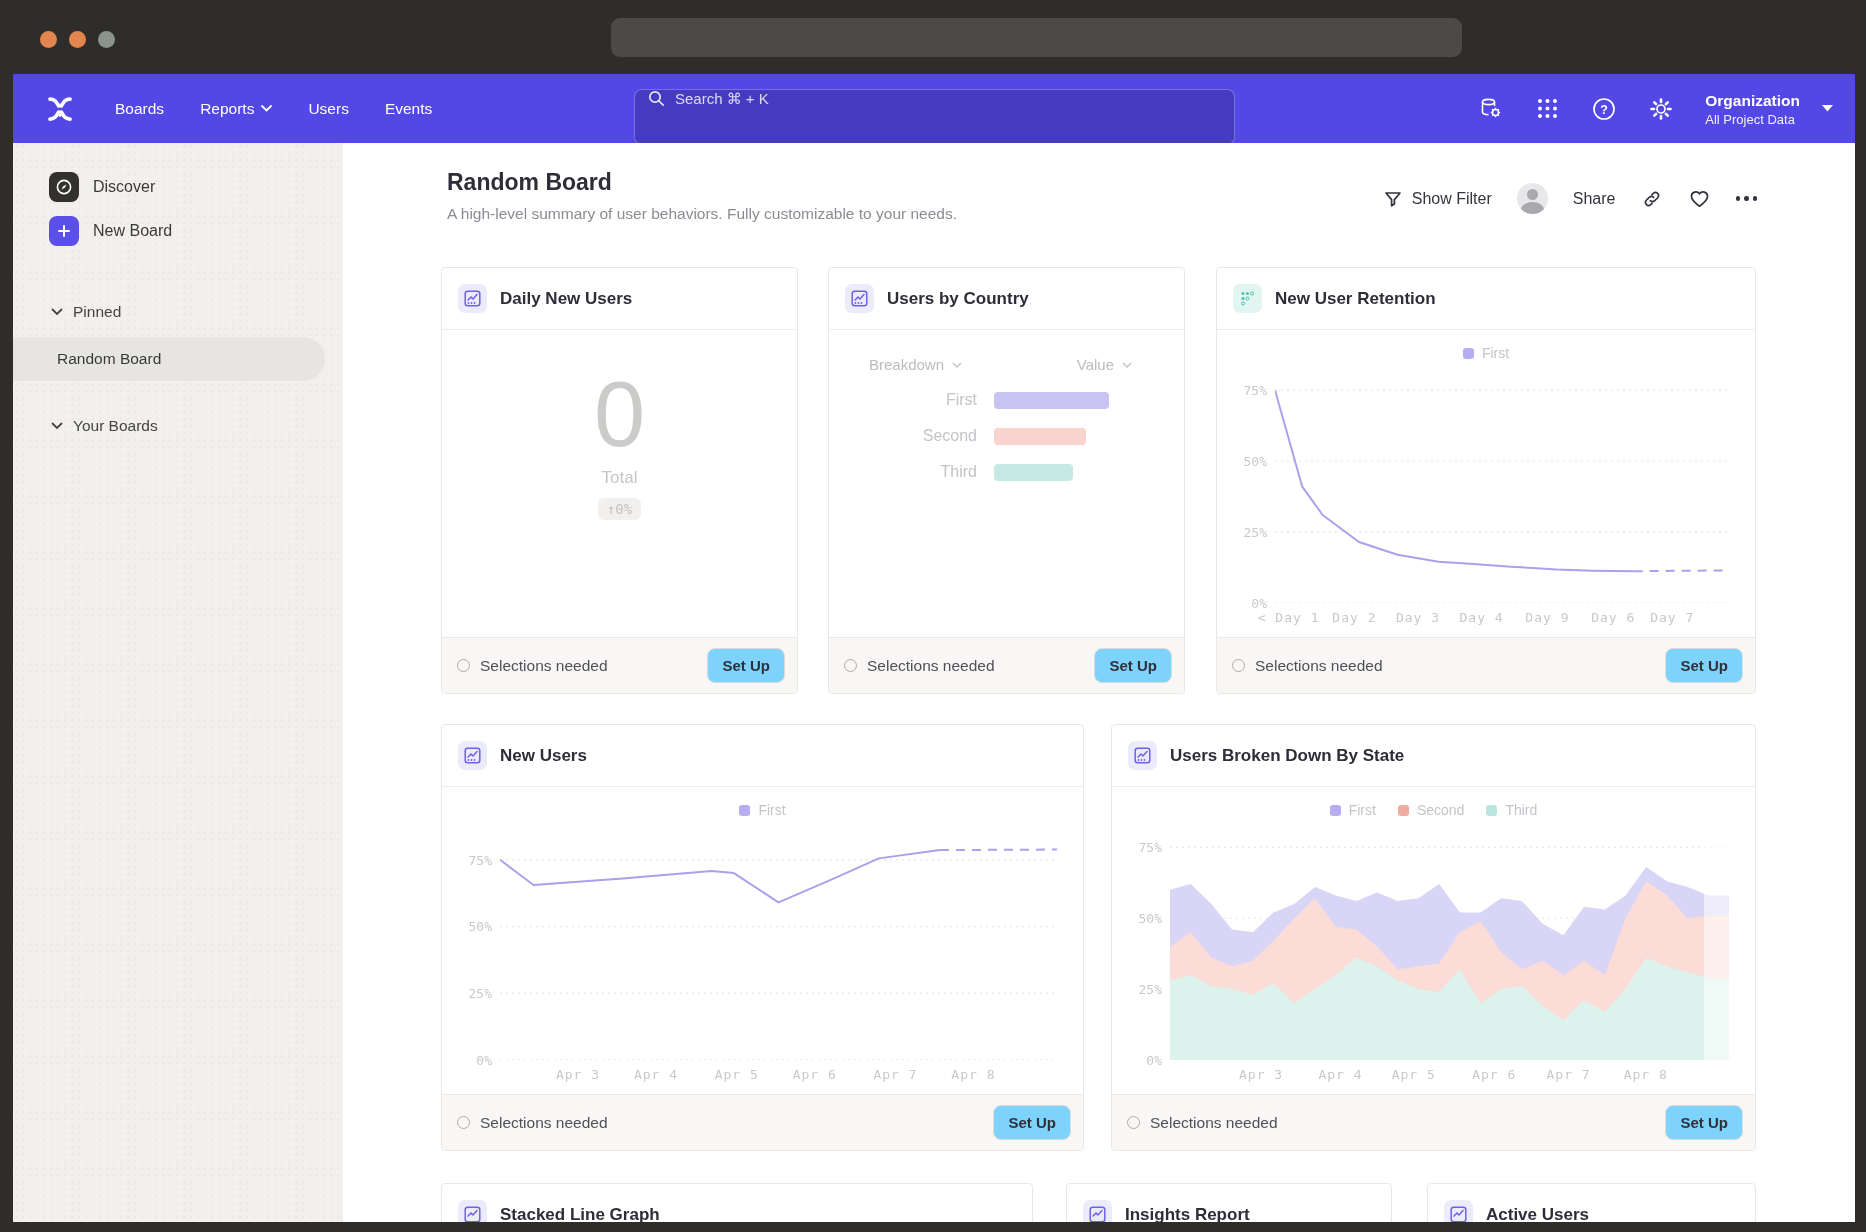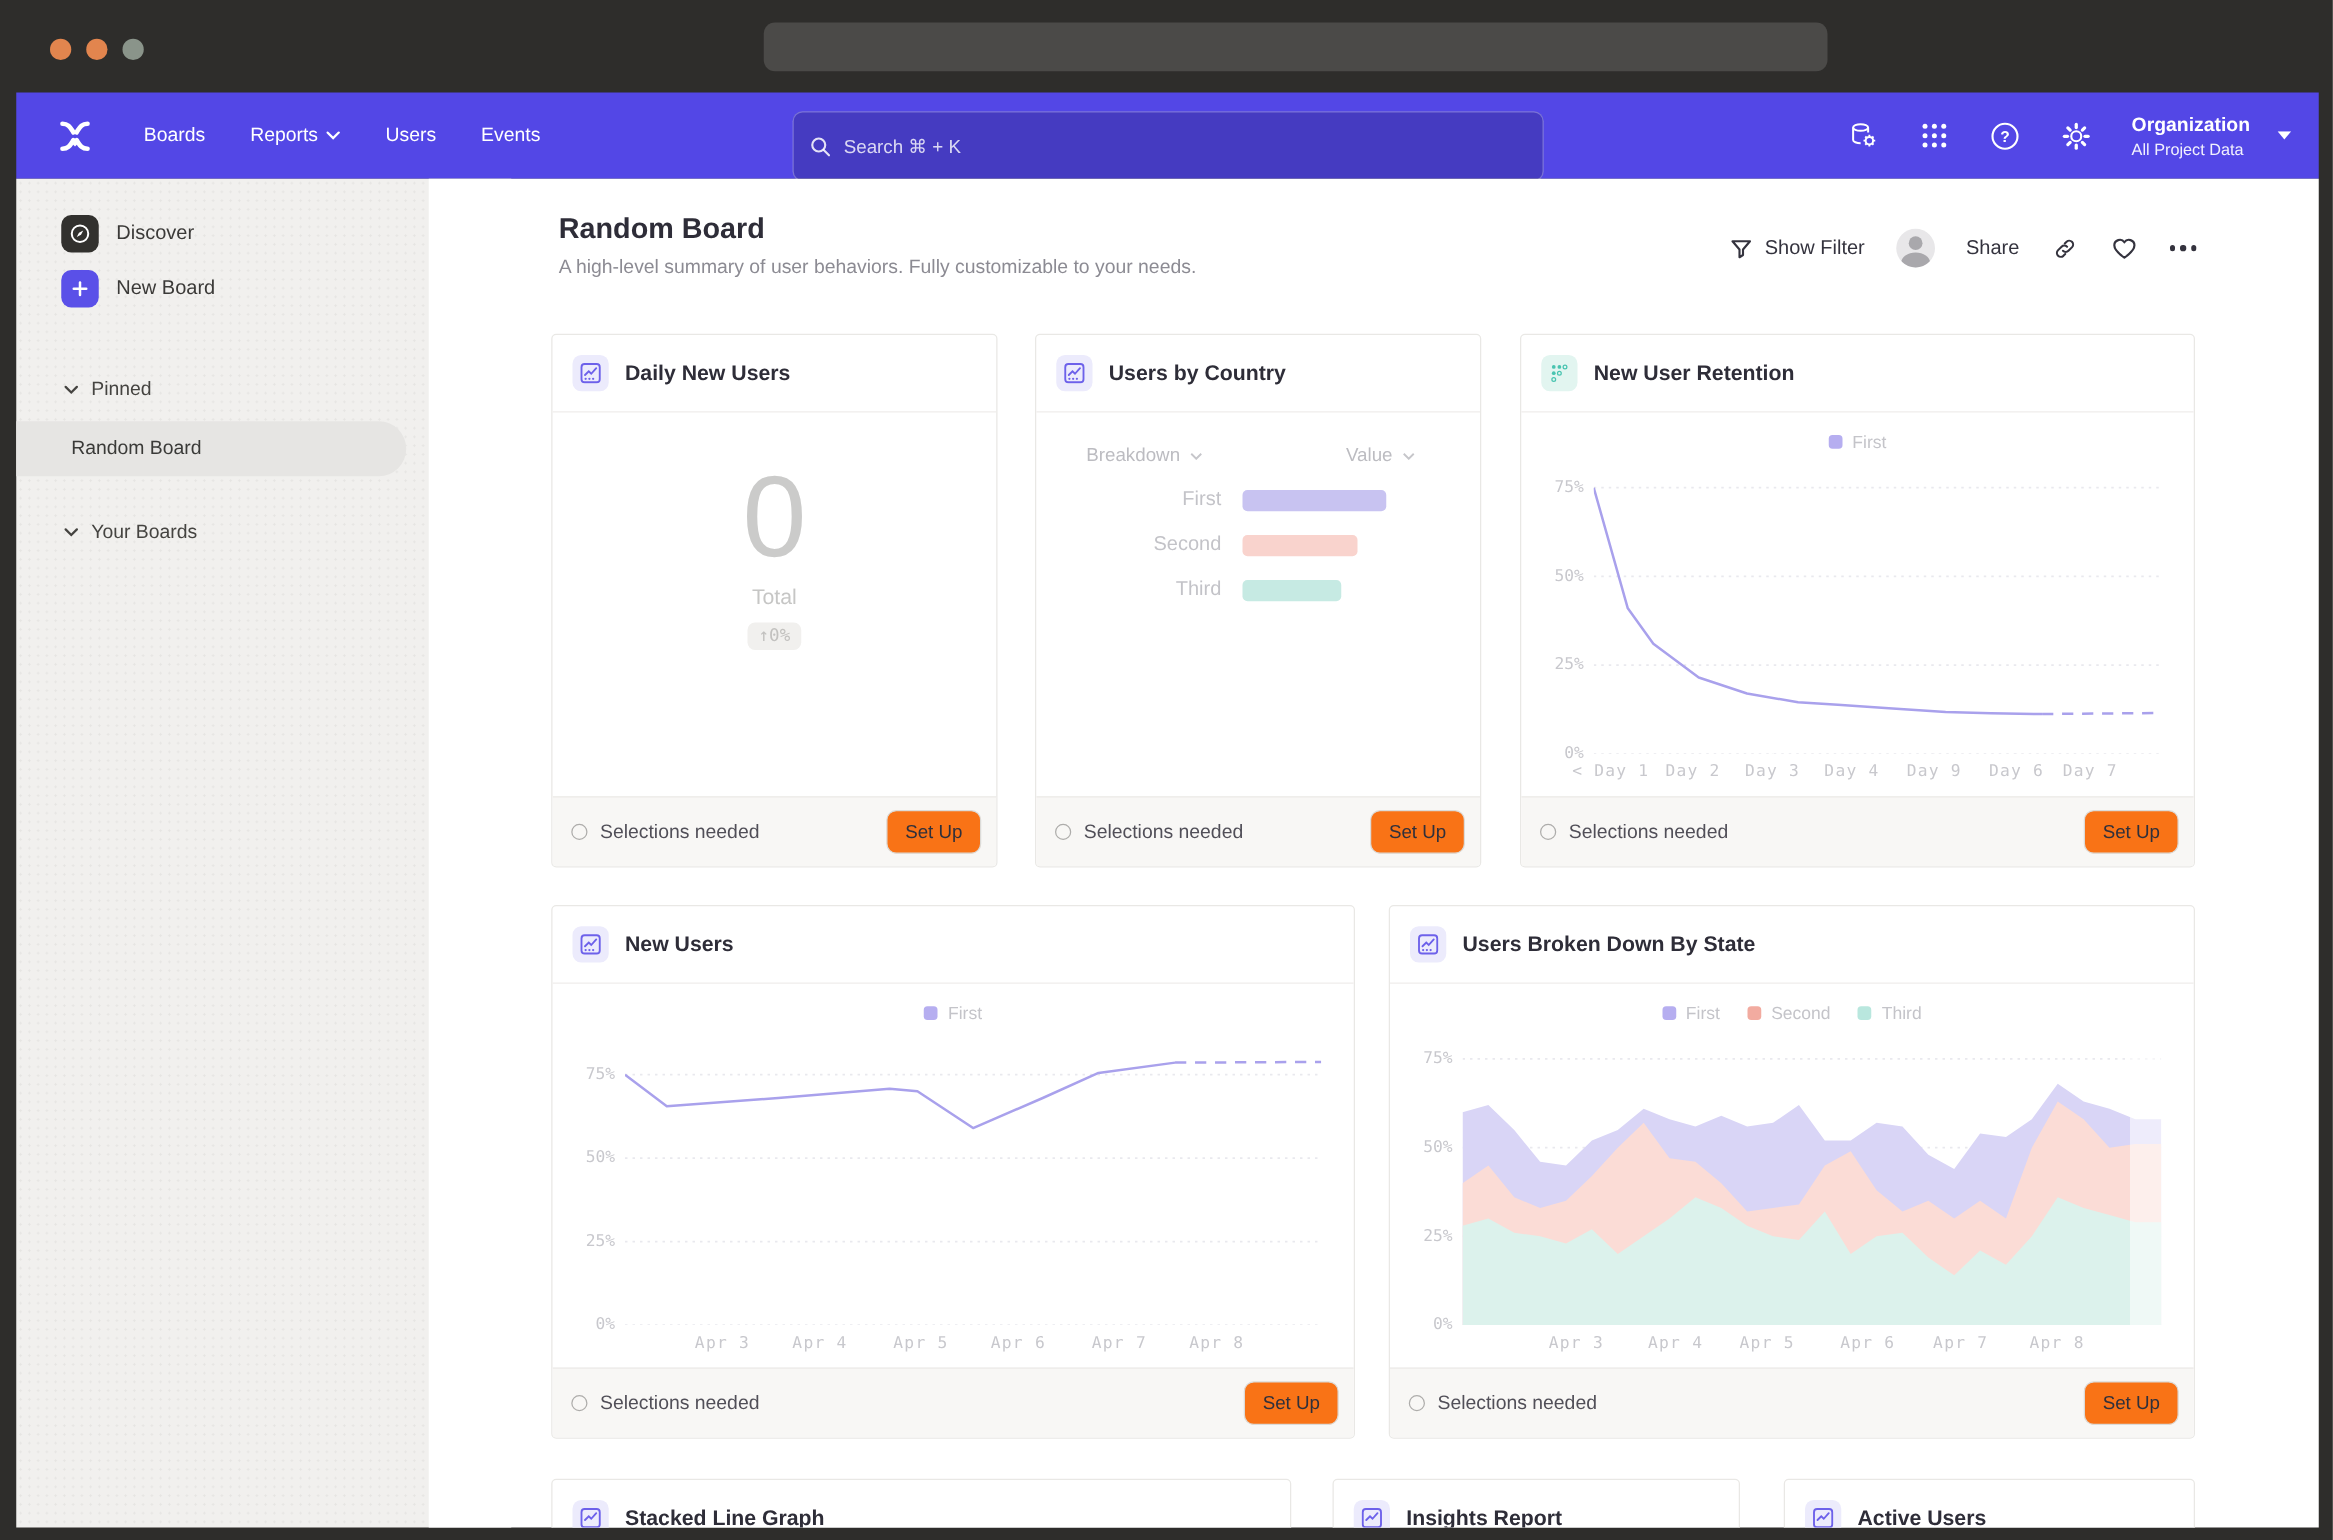--- a/index.html
+++ b/index.html
@@ -16,21 +16,21 @@
 
   
   .navbar { position:absolute; left:13px; top:74px; width:1842px; height:69px;
     background:#5347e6; display:flex; align-items:center; }
   .logo { margin-left:32px; width:30px; height:30px; flex:0 0 auto; }
   .nav-items { display:flex; margin-left:26px; gap:8px; }
   .nav-item { color:#fff; font-size:15.5px; font-weight:500; padding:10px 14px;
     display:flex; align-items:center; gap:7px; cursor:default; }
   .searchbar { position:absolute; left:621px; top:15px; width:601px; height:56px;
     border-radius:8px; background:rgba(0,0,0,0.16); border:1px solid rgba(255,255,255,0.28);
-    display:flex; align-items:center; padding:0 13px; gap:10px; }
+    display:flex; padding:0 13px; gap:10px; }
   .searchbar span { color:rgba(255,255,255,0.8); font-size:15px; }
   .nav-right { position:absolute; right:22px; top:0; height:69px; display:flex; align-items:center; gap:31px; }
   .nav-ico { width:26px; height:26px; display:flex; align-items:center; justify-content:center; }
   .org { display:flex; align-items:center; gap:22px; color:#fff; }
   .org .org-name { font-size:15.5px; font-weight:700; line-height:1.45; }
   .org .org-sub { font-size:13px; font-weight:400; color:rgba(255,255,255,0.92); }
 
   
   .sidebar { position:absolute; left:13px; top:143px; width:396px; height:1079px;
     background-color:#f1f0ee;
@@ -67,22 +67,22 @@
     border-bottom:1px solid #efedeb; }
   .card-ico { width:29px; height:29px; border-radius:7px; display:flex; align-items:center;
     justify-content:center; background:#ecebfc; }
   .card-ico.teal { background:#e2f5f0; }
   .card-title { margin-left:13px; font-size:17px; font-weight:700; color:#2e2d38; }
   .card-body { flex:1 1 auto; position:relative; }
   .card-footer { flex:0 0 auto; height:56px; background:#f8f7f5; border-top:1px solid #eceae8;
     display:flex; align-items:center; padding:0 12px 0 15px; }
   .status-circle { width:13px; height:13px; border-radius:50%; border:1.5px solid #aeadab; }
   .status-text { margin-left:10px; font-size:15.5px; color:#514f58; }
-  .setup-btn { margin-left:auto; background:#f97316; border:1px solid #dcdbd8; border-radius:8px;
-    padding:8px 14px; font-size:15px; font-weight:400; color:#30303b;
+  .setup-btn { margin-left:auto; background:#7dd3fc; border:1px solid #dcdbd8; border-radius:8px;
+    padding:8px 14px; font-size:15px; font-weight:700; color:#30303b;
     font-family:"Liberation Sans",sans-serif; }
 
   
   .bignum-wrap { position:absolute; left:0; right:0; top:38px; text-align:center; }
   .bignum { font-size:92px; font-weight:500; color:#cbcbca; line-height:1; }
   .bignum-label { margin-top:8px; font-size:17px; color:#c6c6c5; }
   .delta-pill { display:inline-block; margin-top:10px; background:#f1f0ee; border-radius:6px;
     padding:3px 9px; font-family:"DejaVu Sans Mono",monospace; font-size:14px; color:#c2c1bf; }
 
   

